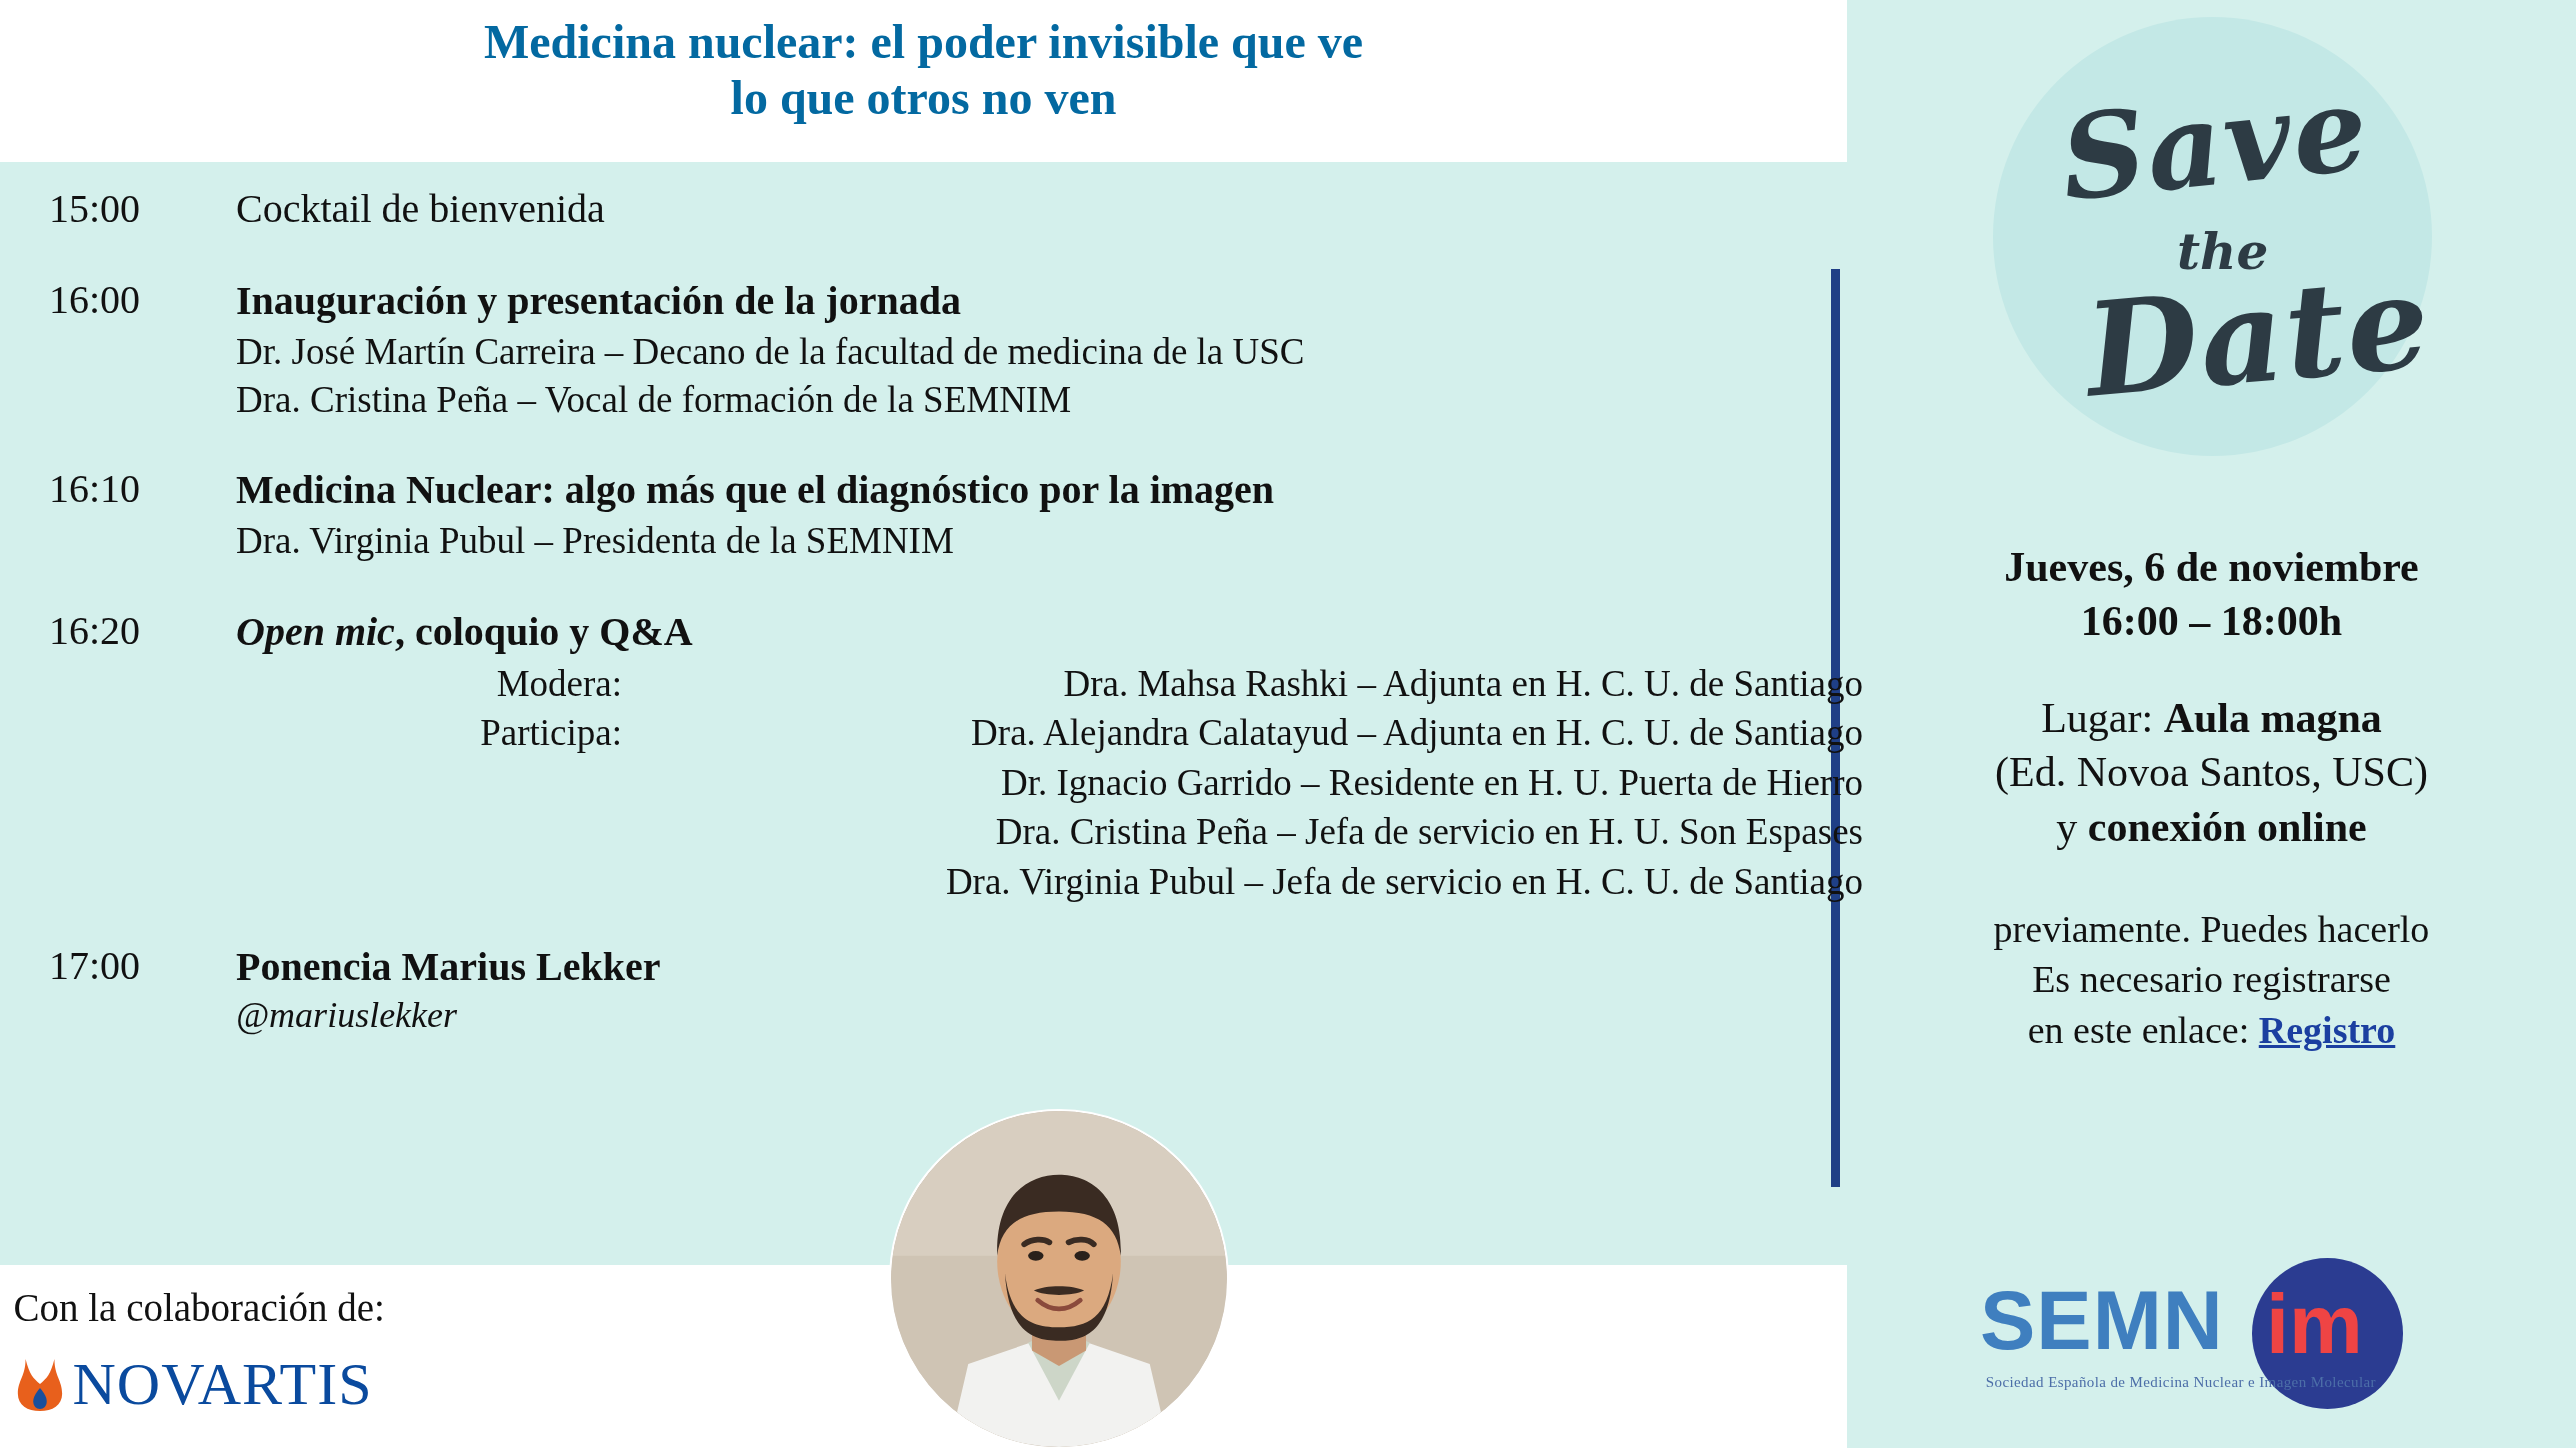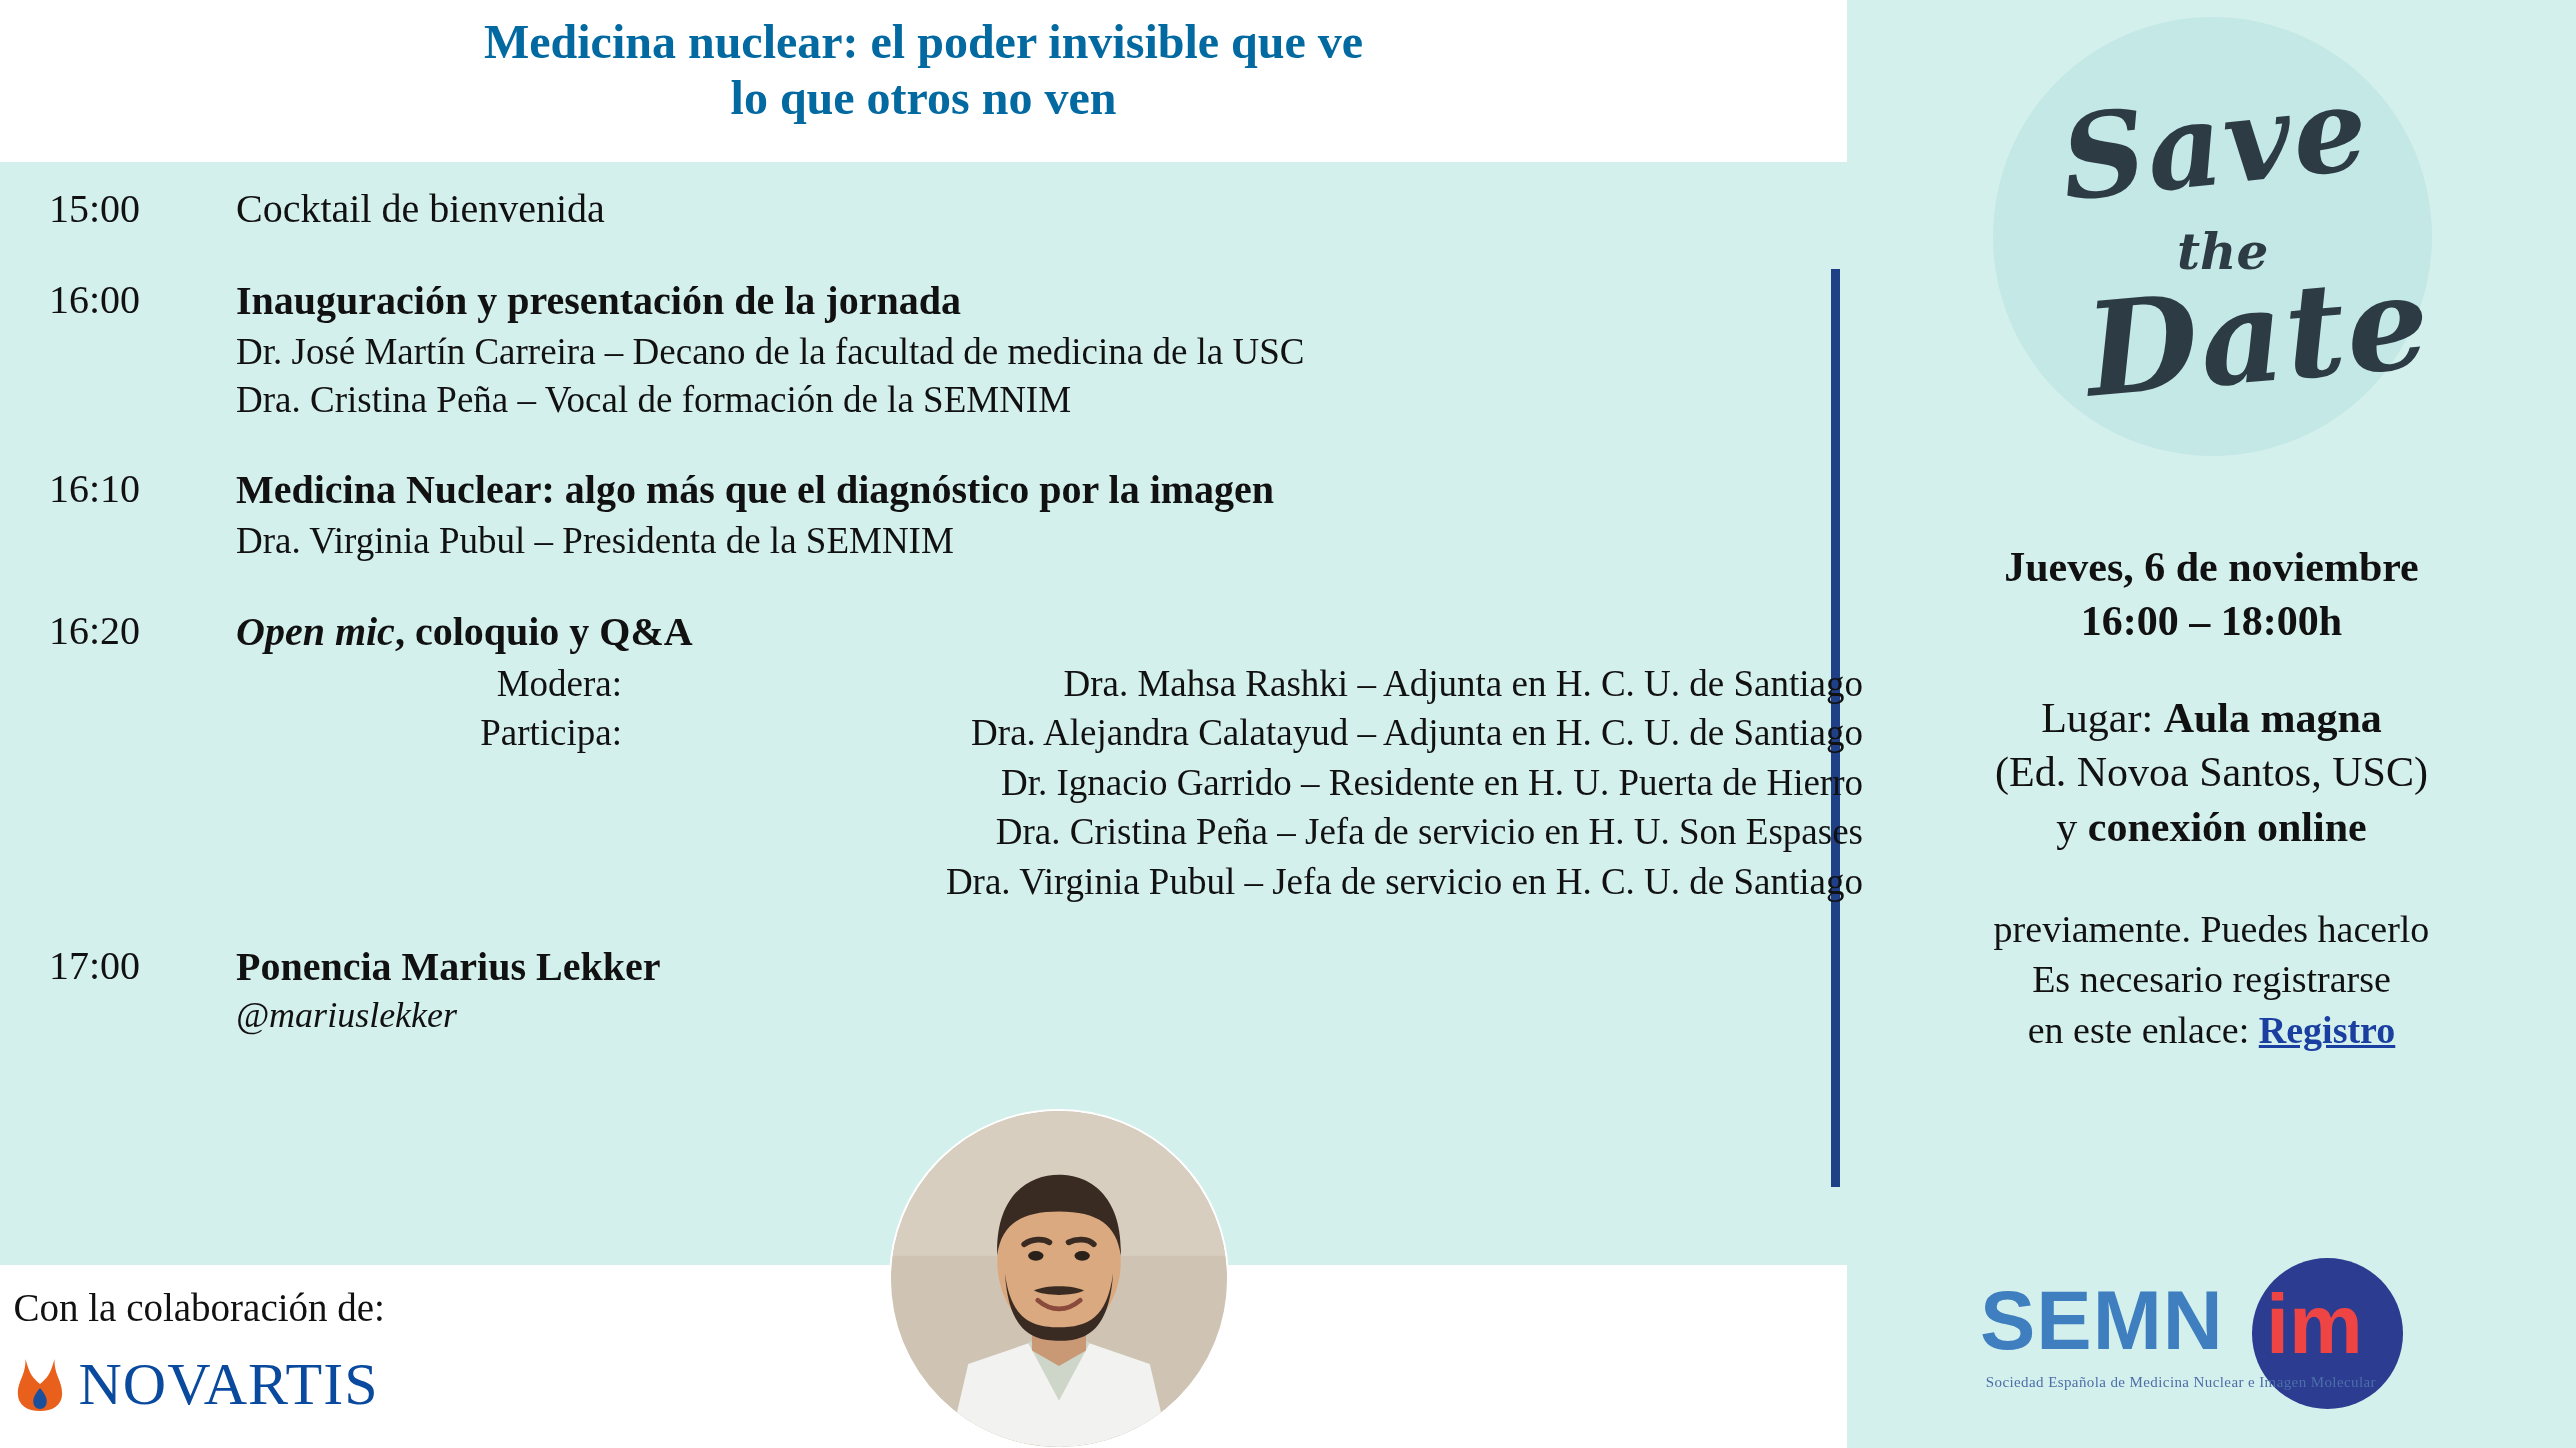--- a/index.html
+++ b/index.html
@@ -148,21 +148,21 @@
     top: 1285px;
     font-size: 39px;
     color: #111111;
   }
   .novartis {
     position: absolute;
     left: 13.5px;
     top: 1350px;
     display: flex;
     align-items: center;
-    gap: 13px;
+    gap: 7px;
   }
   .novartis .mark { width: 52px; height: 60px; }
   .novartis .word {
     color: #0a4a9e;
     font-size: 60px;
     letter-spacing: 1px;
     font-family: "Liberation Serif", serif;
   }
 
   

